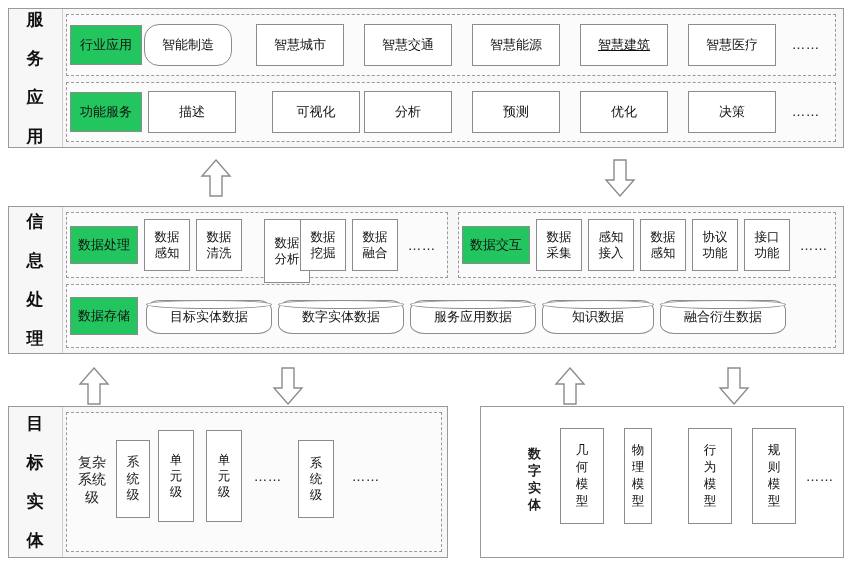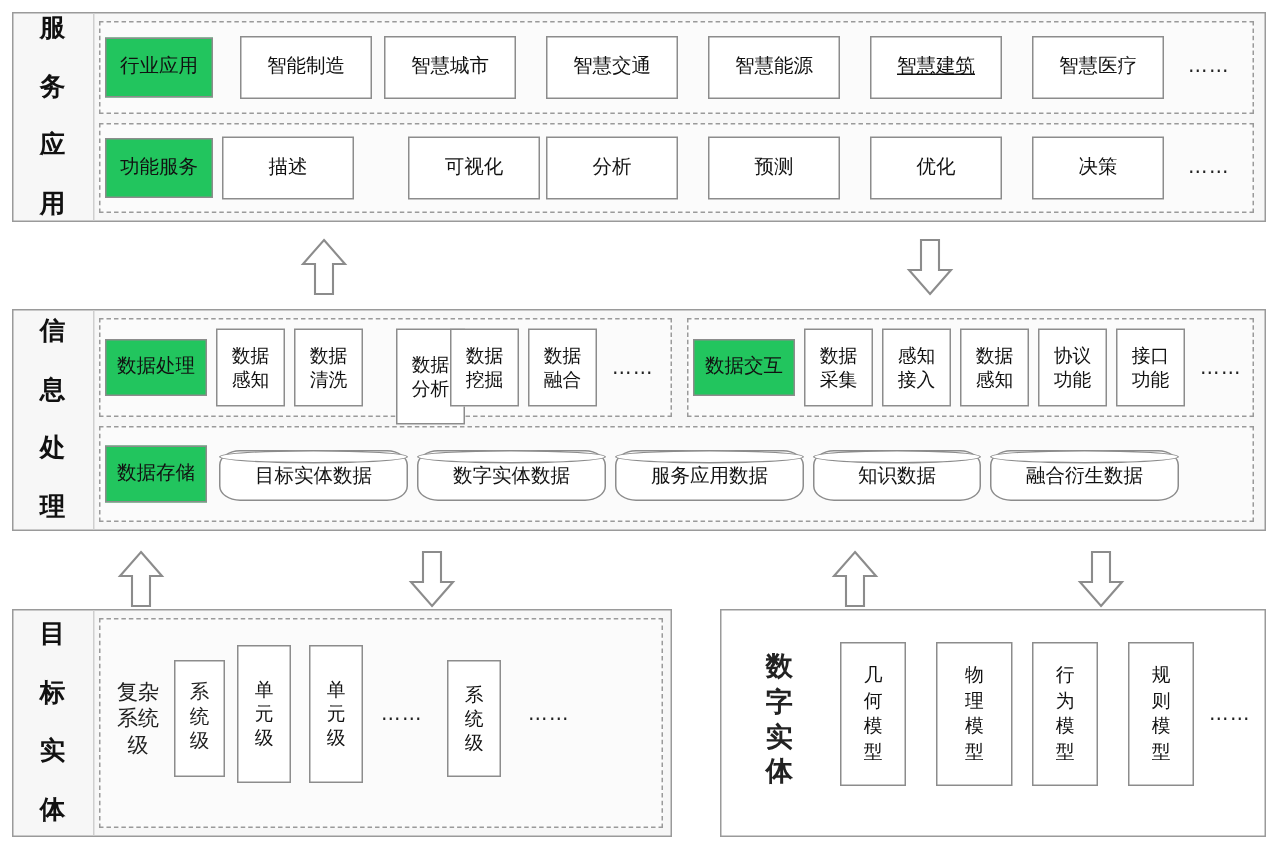--- a/index.html
+++ b/index.html
@@ -123,21 +123,21 @@
     <span>
       <span>服</span><br>
       <span>务</span><br>
       <span>应</span><br>
       <span>用</span>
     </span>
   </div>
 
   <div class="dashgroup" style="left:66px;top:14px;width:770px;height:62px;"></div>
   <div class="rowlabel" style="left:70px;top:25px;width:72px;height:40px;">行业应用</div>
-  <div class="cell" style="left:160px;top:24px;width:88px;height:42px;">智能制造</div>
+  <div class="cell" style="left:144px;top:24px;width:88px;height:42px;border-radius:15px;">智能制造</div>
   <div class="cell" style="left:256px;top:24px;width:88px;height:42px;">智慧城市</div>
   <div class="cell" style="left:364px;top:24px;width:88px;height:42px;">智慧交通</div>
   <div class="cell" style="left:472px;top:24px;width:88px;height:42px;">智慧能源</div>
   <div class="cell" style="left:580px;top:24px;width:88px;height:42px;text-decoration:underline;">智慧建筑</div>
   <div class="cell" style="left:688px;top:24px;width:88px;height:42px;">智慧医疗</div>
   <div class="dots" style="left:786px;top:34px;width:40px;height:20px;">……</div>
 
   <div class="dashgroup" style="left:66px;top:82px;width:770px;height:60px;"></div>
   <div class="rowlabel" style="left:70px;top:92px;width:72px;height:40px;">功能服务</div>
   <div class="cell" style="left:148px;top:91px;width:88px;height:42px;">描述</div>
@@ -267,28 +267,28 @@
   </div>
   <div class="dots" style="left:248px;top:466px;width:40px;height:20px;">……</div>
 
   <div class="cell tall" style="left:298px;top:440px;width:36px;height:78px;">
     <span style="display:block;width:16px;line-height:1.3;">系统级</span>
   </div>
   <div class="dots" style="left:344px;top:466px;width:44px;height:20px;">……</div>
 
   <div class="solidbox" style="left:480px;top:406px;width:364px;height:152px;background:#ffffff;"></div>
 
-  <div class="vdots" style="left:492px;top:430px;width:56px;height:100px;font-weight:bold;font-size:18px;letter-spacing:1px;">
+  <div class="vdots" style="left:507px;top:430px;width:56px;height:100px;font-weight:bold;font-size:13px;letter-spacing:1px;">
     <span style="display:block;width:22px;line-height:1.3;">数字实体</span>
   </div>
 
   <div class="cell tall" style="left:560px;top:428px;width:44px;height:96px;">
     <span style="display:block;width:18px;line-height:1.35;">几何模型</span>
   </div>
-  <div class="cell tall" style="left:624px;top:428px;width:51px;height:96px;justify-content:center;">
+  <div class="cell tall" style="left:624px;top:428px;width:28px;height:96px;justify-content:center;">
     <span style="display:block;width:18px;line-height:1.35;">物理模型</span>
   </div>
   <div class="cell tall" style="left:688px;top:428px;width:44px;height:96px;">
     <span style="display:block;width:18px;line-height:1.35;">行为模型</span>
   </div>
   <div class="cell tall" style="left:752px;top:428px;width:44px;height:96px;">
     <span style="display:block;width:18px;line-height:1.35;">规则模型</span>
   </div>
   <div class="dots" style="left:800px;top:466px;width:40px;height:20px;">……</div>
 

